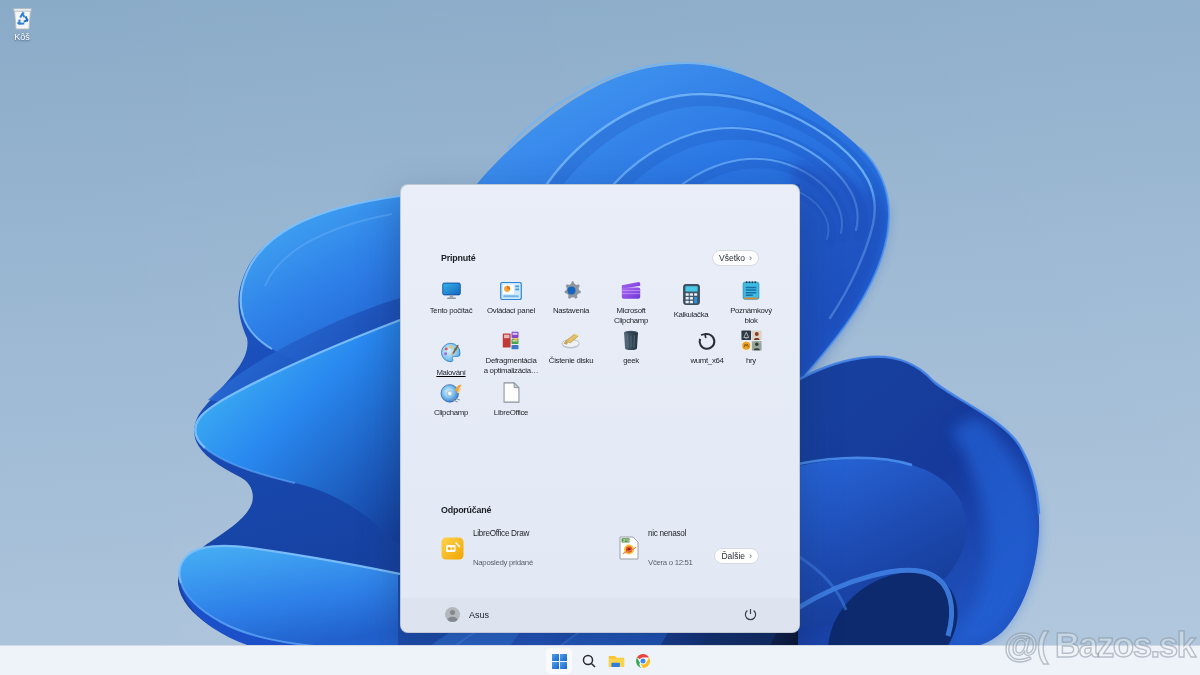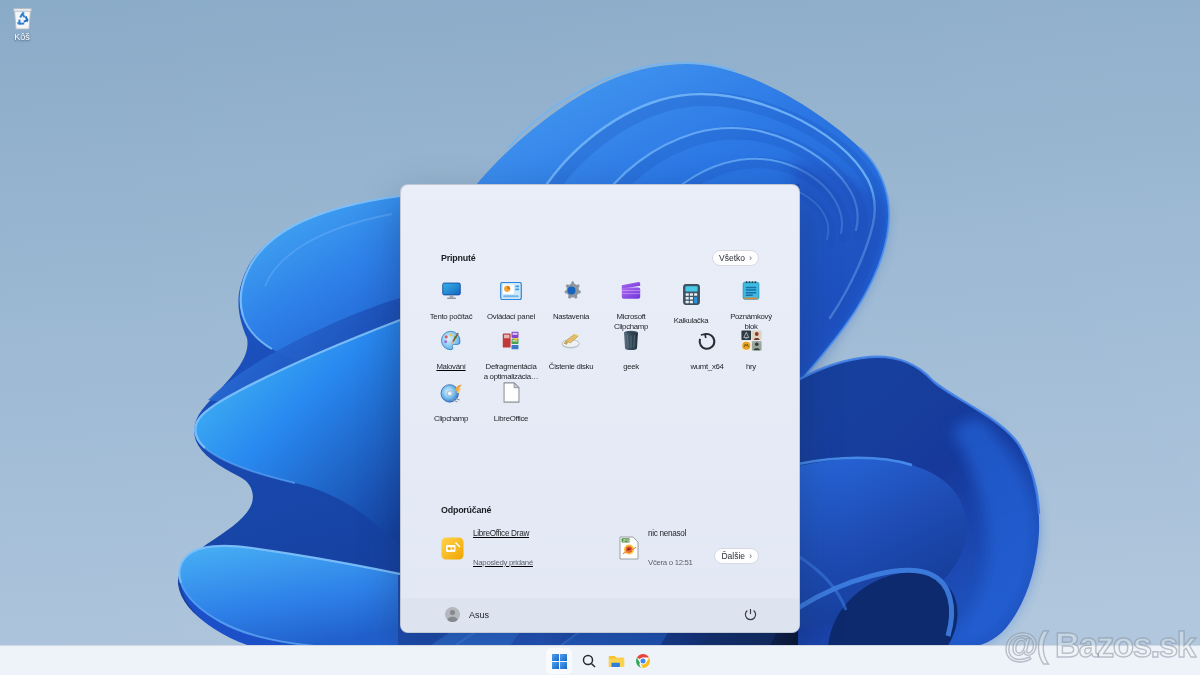--- a/index.html
+++ b/index.html
@@ -19,21 +19,21 @@
             border:1px solid #c7ccd4; border-radius:9px; display:flex; align-items:center; }
   #search .ph { color:#767d88; font-size:8.6px; letter-spacing:-0.2px; margin-left:1px; }
   #search .cursor { width:1px; height:11px; background:#2a2e33; margin-left:3px; }
   #search svg { margin-left:8px; }
   .sechead { position:absolute; font-size:8.9px; letter-spacing:-0.2px; font-weight:bold; color:#1b1e23; left:40px; }
   .secbtn { position:absolute; right:40px; height:16px; background:#fdfdfe; border:1px solid #d6dae0;
             border-radius:8px; font-size:8.5px; color:#2a2e34; display:flex; align-items:center; padding:5px 6px; gap:4px;}
   .secbtn .chev { color:#5a6068; font-size:9px; }
   .app { position:absolute; width:64px; text-align:center; }
   .app .ic { height:23px; display:flex; justify-content:center; align-items:center; }
-  .app .t { font-size:7.8px; letter-spacing:-0.3px; color:#24272c; line-height:10px; margin-top:10px; white-space:nowrap; }
+  .app .t { font-size:7.8px; letter-spacing:-0.3px; color:#24272c; line-height:10px; margin-top:4px; white-space:nowrap; }
   .rec { position:absolute; display:flex; align-items:center; gap:9px; }
   .rec .t1 { font-size:8.2px; letter-spacing:-0.3px; color:#24272c; }
   .rec .t2 { font-size:7.8px; letter-spacing:-0.3px; color:#5d646e; margin-top:20px; }
   #userbar { position:absolute; left:0; bottom:0; width:100%; height:34px; background:#dde4f0; }
 
   
   #taskbar { position:absolute; left:0; top:645px; width:1200px; height:30px; background:#eef2f9;
              border-top:1px solid rgba(180,190,205,.5); }
   .tbi { position:absolute; top:2px; width:26px; height:26px; border-radius:5px;
          display:flex; align-items:center; justify-content:center; }
@@ -297,21 +297,21 @@
             <circle cx="5" cy="2.6" r="1.1"></circle>
             <circle cx="8.3" cy="2.6" r="1.1"></circle>
             <circle cx="11.6" cy="2.6" r="1.1"></circle>
             <circle cx="14.9" cy="2.6" r="1.1"></circle>
           </g>
       </svg>
       </div>
       <div class="t">Poznámkový<br>blok</div>
     </div>
 
-    <div class="app" style="left:18px; top:144px;text-decoration:underline;">
+    <div class="app" style="left:18px; top:156px;text-decoration:underline;">
       <div class="ic">
         <svg width="22" height="21" viewBox="0 0 25 24">
         <defs>
             <radialGradient id="pal" cx="0.4" cy="0.4" r="0.8">
               <stop offset="0" stop-color="#dff0fb"></stop>
               <stop offset="0.6" stop-color="#7cc3ef"></stop>
               <stop offset="1" stop-color="#2f86d4"></stop>
             </radialGradient>
           </defs>
         <path d="M12 1.5 a10.5 10.5 0 1 0 0.2 21 c2.6 0 3-1.7 2-3 -1.1-1.4 0.2-3 2.2-3 l3.4 0 a3 3 0 0 0 3-3.4 A10.8 10.8 0 0 0 12 1.5 z" fill="url(#pal)" stroke="#1b6fb8" stroke-width="0.8"></path>
@@ -426,21 +426,21 @@
         <path d="M1 1 H12.5 L18 6.5 V23 H1 Z" fill="#fdfdfd" stroke="#8b9298" stroke-width="1.2"></path>
         <path d="M12.5 1 L18 6.5 H12.5 Z" fill="#c8cdd2" stroke="#8b9298" stroke-width="1"></path>
       </svg>
       </div>
       <div class="t">LibreOffice</div>
     </div>
 
     <div class="sechead" style="top:320px;">Odporúčané</div>
     <div class="secbtn" style="top:317px;margin-top:46px;">Ďalšie <span class="chev">›</span></div>
 
-    <div class="rec" style="left:40px; top:344px;text-decoration:underline;">
+    <div class="rec" style="left:40px; top:344px;">
       <svg width="23" height="23" viewBox="0 0 23 23">
         <defs>
           <linearGradient id="lod" x1="0" y1="0" x2="1" y2="1">
             <stop offset="0" stop-color="#ffd34e"></stop>
             <stop offset="1" stop-color="#f0a500"></stop>
           </linearGradient>
         </defs>
         <rect x="0.5" y="0.5" width="22" height="22" rx="4.5" fill="url(#lod)"></rect>
         <path d="M14.5 5.5 L19 10" stroke="#fff" stroke-width="1.4"></path>
         <rect x="5" y="8" width="9.5" height="7" rx="1" fill="#fff" opacity="0.95"></rect>

